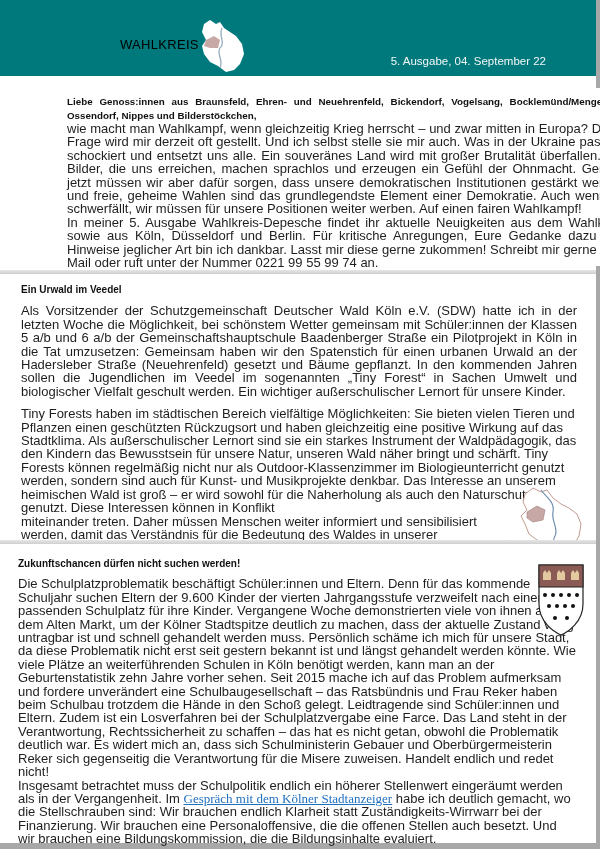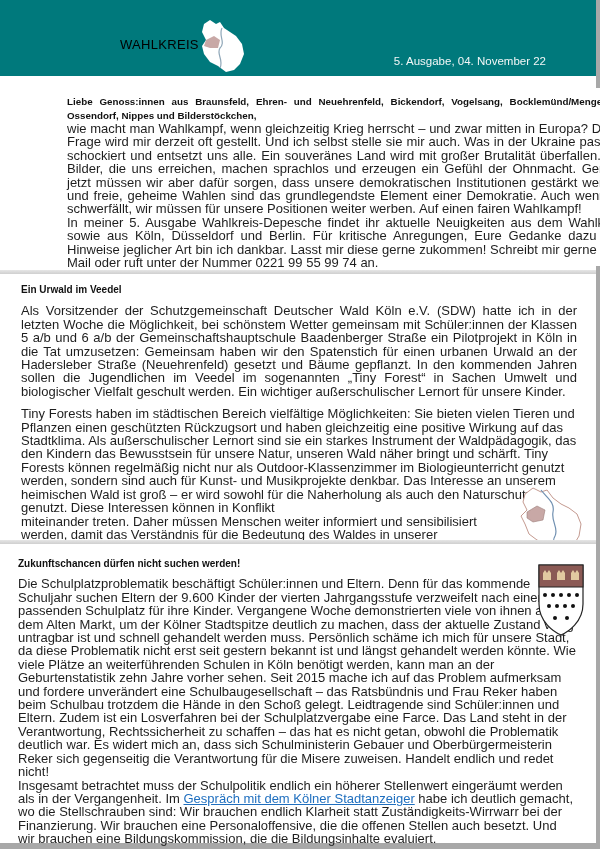--- a/index.html
+++ b/index.html
@@ -41,37 +41,37 @@
   }
   .txt {
     font-family: "Liberation Sans", sans-serif;
     font-size: 13px; line-height: 13.4px; color: #1e1e1e;
     text-align: justify;
   }
   .greeting { font-weight: bold; font-size: 9.8px; line-height: 13.5px; color: #111; }
   .h2 { font-weight: bold; font-size: 10px; color: #111; }
   p { margin: 0; }
   .gap { height: 6px; }
-  .link { color: #1f6fbf; text-decoration: underline; cursor: pointer; }
+  .link { color: #1f6fbf; text-decoration: underline; cursor: pointer; font-family: Liberation Serif, serif; }
   .map2 { position: absolute; left: 517px; top: 484px; width: 76px; height: 70px; }
   .crest { position: absolute; left: 538px; top: 564px; width: 46px; height: 72px; }
 </style>
 </head>
 <body>
 
 <div class="page">
 
   <div class="header">
     <div class="brand-small">WAHLKREIS</div>
     <svg class="logo-map" viewBox="0 0 56 56">
       <path d="M8 6 L14 2 L20 6 L24 4 L28 10 L34 14 L40 18 L46 26 L48 36 L44 46 L38 52 L30 54 L22 48 L14 44 L8 36 L6 28 L10 22 L6 14 Z" fill="#ffffff"></path>
       <path d="M10 22 L18 18 L24 22 L22 30 L14 30 L8 28 Z" fill="#c8a8a6"></path>
       <path d="M26 10 C22 18, 30 24, 24 30 C20 36, 28 42, 24 50" stroke="#8fa7b8" stroke-width="1.2" fill="none"></path>
     </svg>
-    <div class="issue">5. Ausgabe, 04. November 22</div>
+    <div class="issue">5. Ausgabe, 04. September 22</div>
   </div>
 
   <div class="section" style="top:88px; height:178px;margin-left:48px;">
     <div style="position:absolute; left:19px; top:7px; width:558px;">
       <p class="txt greeting">Liebe Genoss:innen aus Braunsfeld, Ehren- und Neuehrenfeld, Bickendorf, Vogelsang, Bocklemünd/Mengenich, Ossendorf, Nippes und Bilderstöckchen,</p>
       <p class="txt">wie macht man Wahlkampf, wenn gleichzeitig Krieg herrscht – und zwar mitten in Europa? Diese Frage wird mir derzeit oft gestellt. Und ich selbst stelle sie mir auch. Was in der Ukraine passiert schockiert und entsetzt uns alle. Ein souveränes Land wird mit großer Brutalität überfallen. Die Bilder, die uns erreichen, machen sprachlos und erzeugen ein Gefühl der Ohnmacht. Gerade jetzt müssen wir aber dafür sorgen, dass unsere demokratischen Institutionen gestärkt werden und freie, geheime Wahlen sind das grundlegendste Element einer Demokratie. Auch wenn es schwerfällt, wir müssen für unsere Positionen weiter werben. Auf einen fairen Wahlkampf!</p>
       <p class="txt">In meiner 5. Ausgabe Wahlkreis-Depesche findet ihr aktuelle Neuigkeiten aus dem Wahlkreis sowie aus Köln, Düsseldorf und Berlin. Für kritische Anregungen, Eure Gedanke dazu und Hinweise jeglicher Art bin ich dankbar. Lasst mir diese gerne zukommen! Schreibt mir gerne eine Mail oder ruft unter der Nummer 0221 99 55 99 74 an.</p>
       <div class="gap"></div>
       <p class="txt">Beste Grüße! Denn Jochen</p>
     </div>

